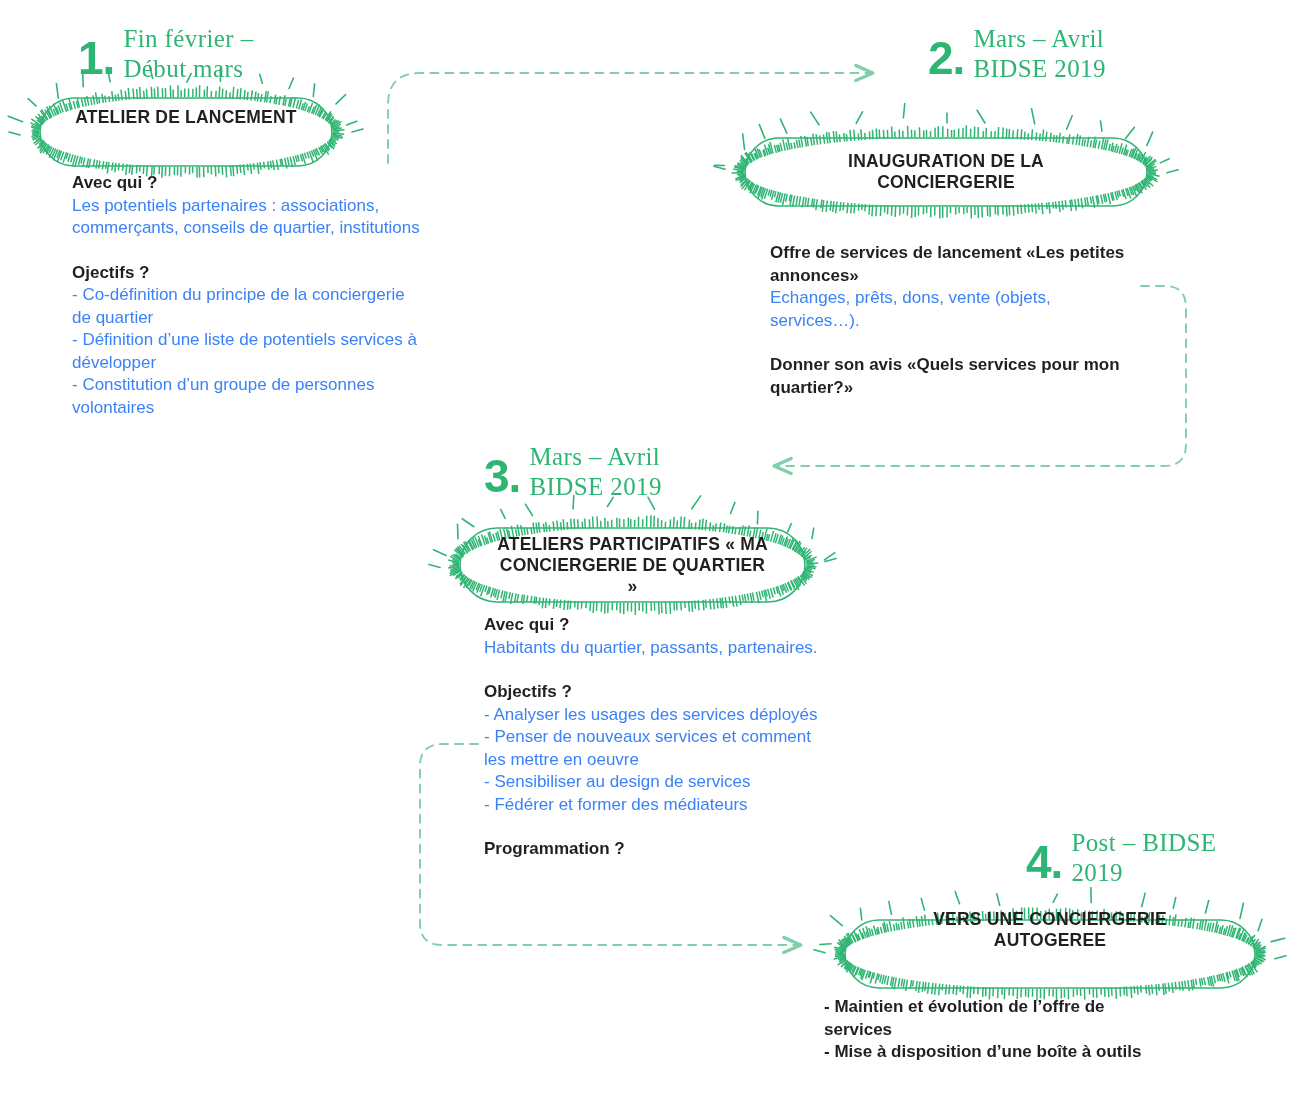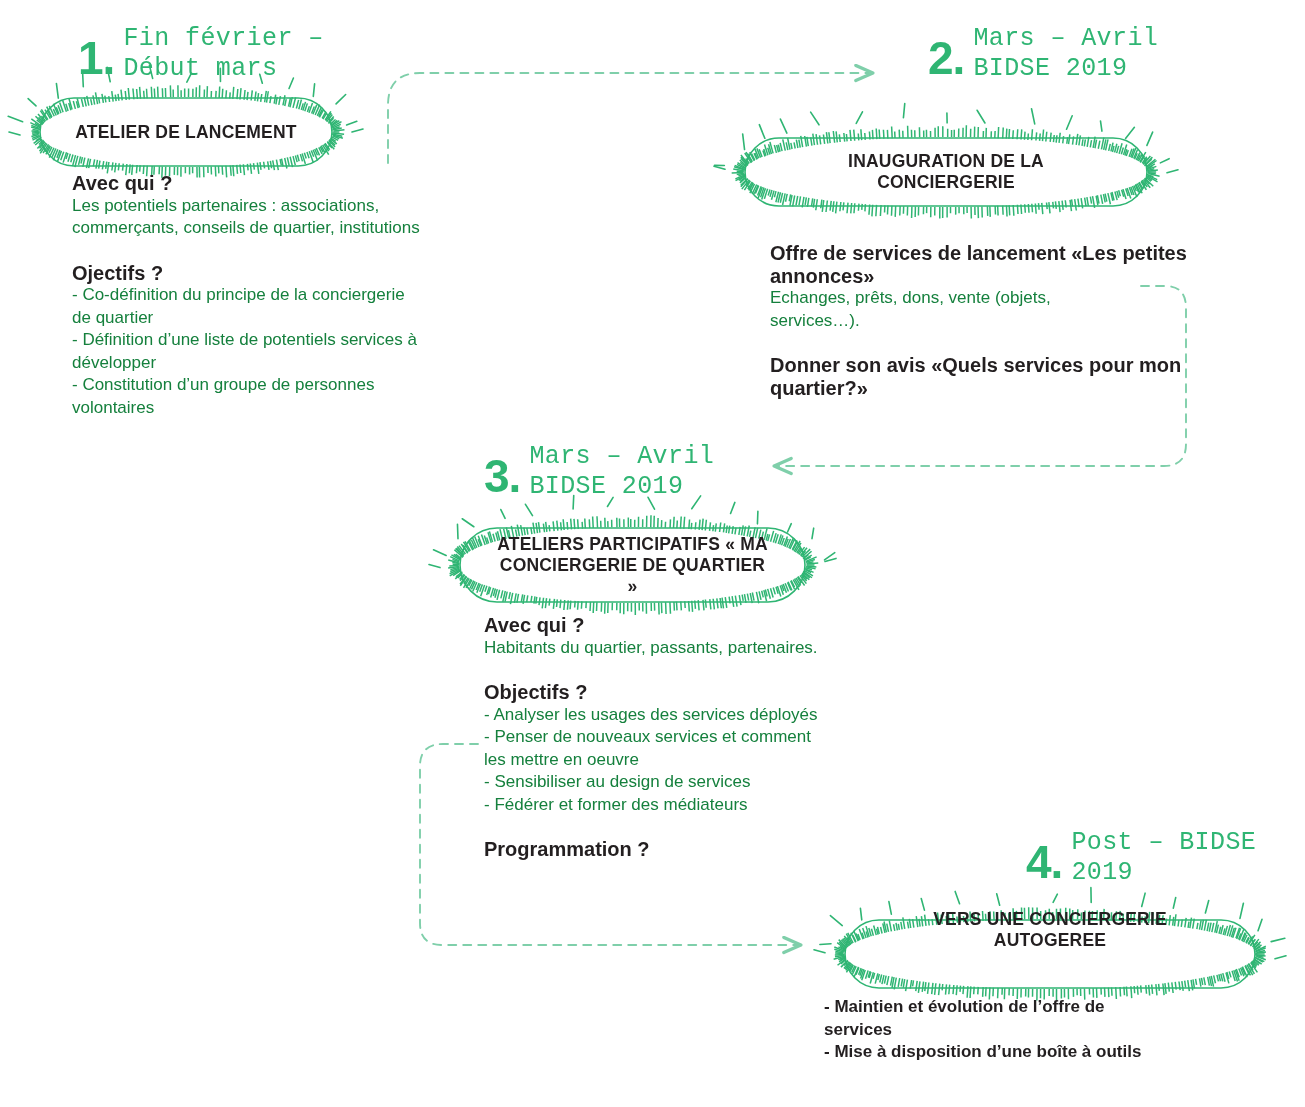--- a/index.html
+++ b/index.html
@@ -24,21 +24,21 @@
     font-family:"Liberation Sans","DejaVu Sans",sans-serif;
     margin-right:9px;
     margin-top:14px;
   }
   .step-date{
     color:#2fb573;
     font-size:25px;
     line-height:30px;
     font-weight:normal;
     letter-spacing:0.4px;
-    font-family:Liberation Mono, monospace;
+    font-family:Liberation Serif, serif;
     white-space:pre-line;
     padding-top:2px;
   }
 
   
   .bubble{position:absolute;}
   .bubble-text{
     position:absolute;
     left:0;top:0;width:100%;height:100%;
     display:flex;align-items:center;justify-content:center;
@@ -49,25 +49,25 @@
     text-align:center;
     color:#231f20;
     box-sizing:border-box;
     padding:0 34px;
     white-space:pre-line;
   }
 
   
   .body-block{position:absolute;}
   .blk-head{
-    font-weight:bold;font-size:20px;line-height:22.5px;color:#231f20;
+    font-weight:bold;font-size:17px;line-height:22.5px;color:#231f20;
     margin:0 0 0 0;
   }
   .blk-text{
-    font-size:17px;line-height:22.5px;color:#15803d;
+    font-size:17px;line-height:22.5px;color:#3b82f6;
     white-space:pre-line;font-weight:normal;margin:0;
   }
   .blk-text.bold{font-weight:bold;color:#231f20;}
   .spacer{height:22px;}
 </style>
 </head>
 <body>
 
 <div id="canvas">
 
@@ -1334,21 +1334,21 @@
         <line x1="1275.00" y1="958.80" x2="1286.00" y2="955.80" stroke="#2fb573" stroke-width="1.6"></line>
       </g>
   </svg>
 
   <div class="step-head" style="left:78px;top:22px;">
     <div class="step-num">1.</div>
     <div class="step-date">Fin février –
 Début mars</div>
   </div>
 
-  <div class="bubble" style="left:40px;top:98px;width:292px;height:68px;">
+  <div class="bubble" style="left:40px;top:83px;width:292px;height:68px;">
     <div class="bubble-text">ATELIER DE LANCEMENT</div>
   </div>
 
   <div class="body-block" style="left:72px;top:172px;width:420px;">
     <div class="blk-head">Avec qui ?</div>
     <div class="blk-text">Les potentiels partenaires : associations,
 commerçants, conseils de quartier, institutions</div>
     <div class="spacer"></div>
     <div class="blk-head">Ojectifs ?</div>
     <div class="blk-text">- Co-définition du principe de la conciergerie

